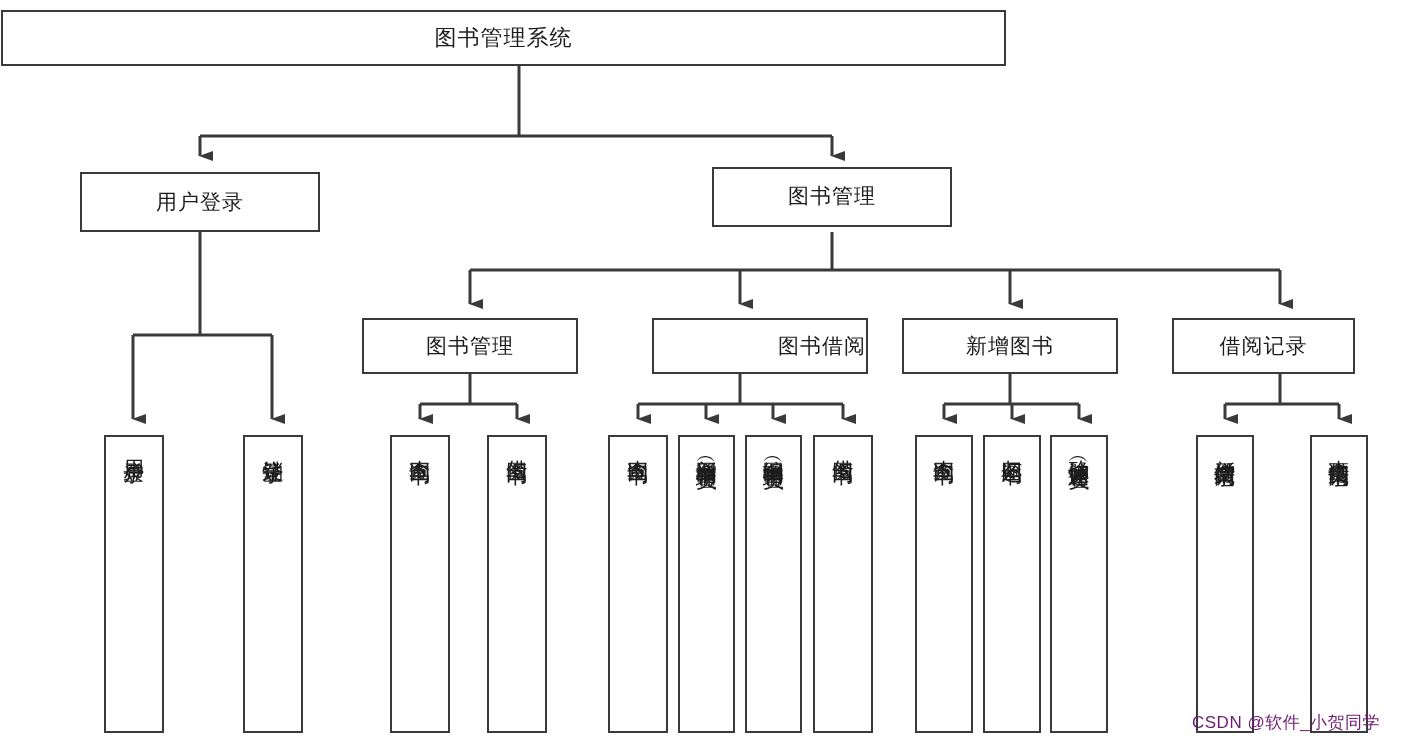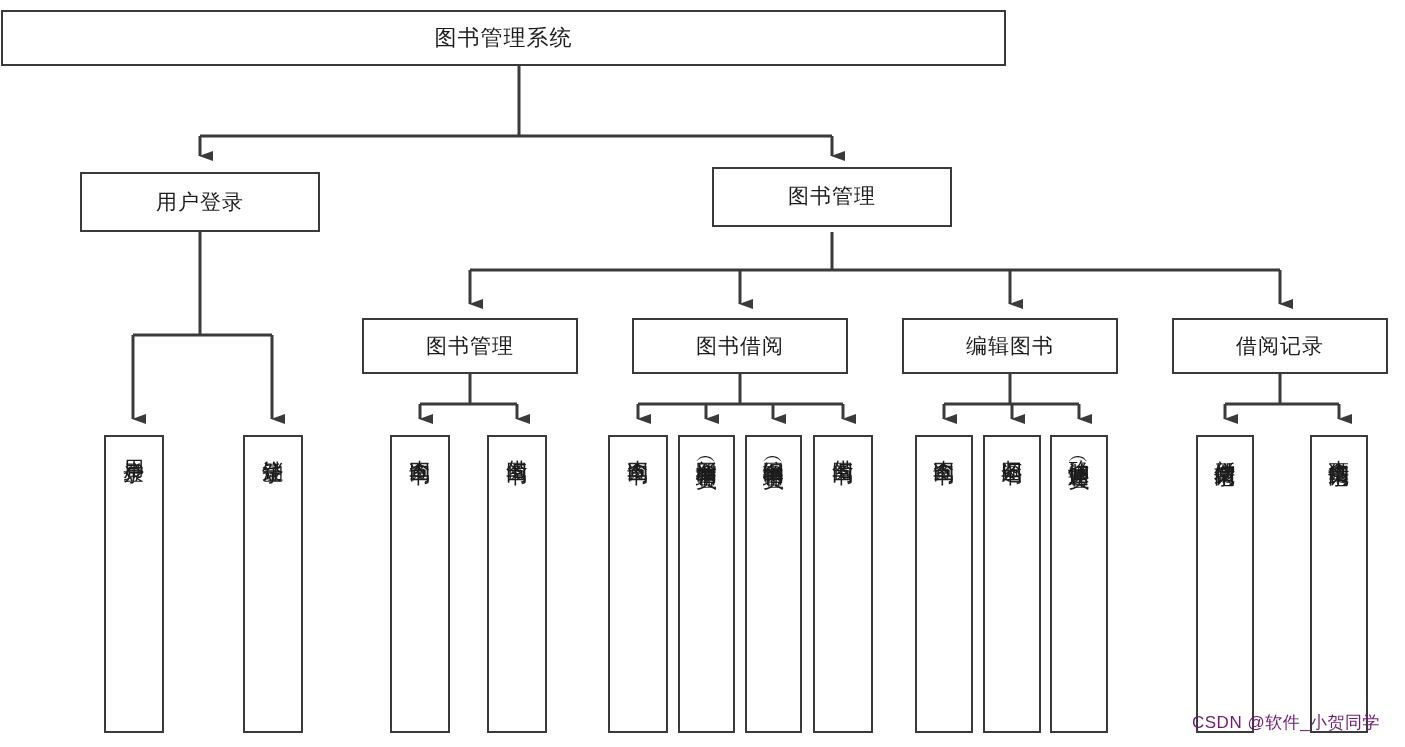--- a/index.html
+++ b/index.html
@@ -131,27 +131,27 @@
   <div class="node node-h" style="left:80px; top:172px; width:240px; height:60px;">
     <span class="label">用户登录</span>
   </div>
   <div class="node node-h" style="left:712px; top:167px; width:240px; height:60px;font-family:Liberation Serif, serif;">
     <span class="label">图书管理</span>
   </div>
 
   <div class="node node-h" style="left:362px; top:318px; width:216px; height:56px;">
     <span class="label">图书管理</span>
   </div>
-  <div class="node node-h" style="left:632px; top:318px; width:216px; height:56px;">
+  <div class="node node-h" style="left:652px; top:318px; width:216px; height:56px;justify-content:flex-end;">
     <span class="label">图书借阅</span>
   </div>
   <div class="node node-h" style="left:902px; top:318px; width:216px; height:56px;">
-    <span class="label">编辑图书</span>
+    <span class="label">新增图书</span>
   </div>
-  <div class="node node-h" style="left:1172px; top:318px; width:216px; height:56px;">
+  <div class="node node-h" style="left:1172px; top:318px; width:183px; height:56px;">
     <span class="label">借阅记录</span>
   </div>
 
   <div class="node node-v" style="left:104px; top:435px; width:60px; height:298px;">
     <span class="label">用户登录</span>
   </div>
   <div class="node node-v" style="left:243px; top:435px; width:60px; height:298px;">
     <span class="label">注销登录</span>
   </div>
   <div class="node node-v" style="left:390px; top:435px; width:60px; height:298px;">

